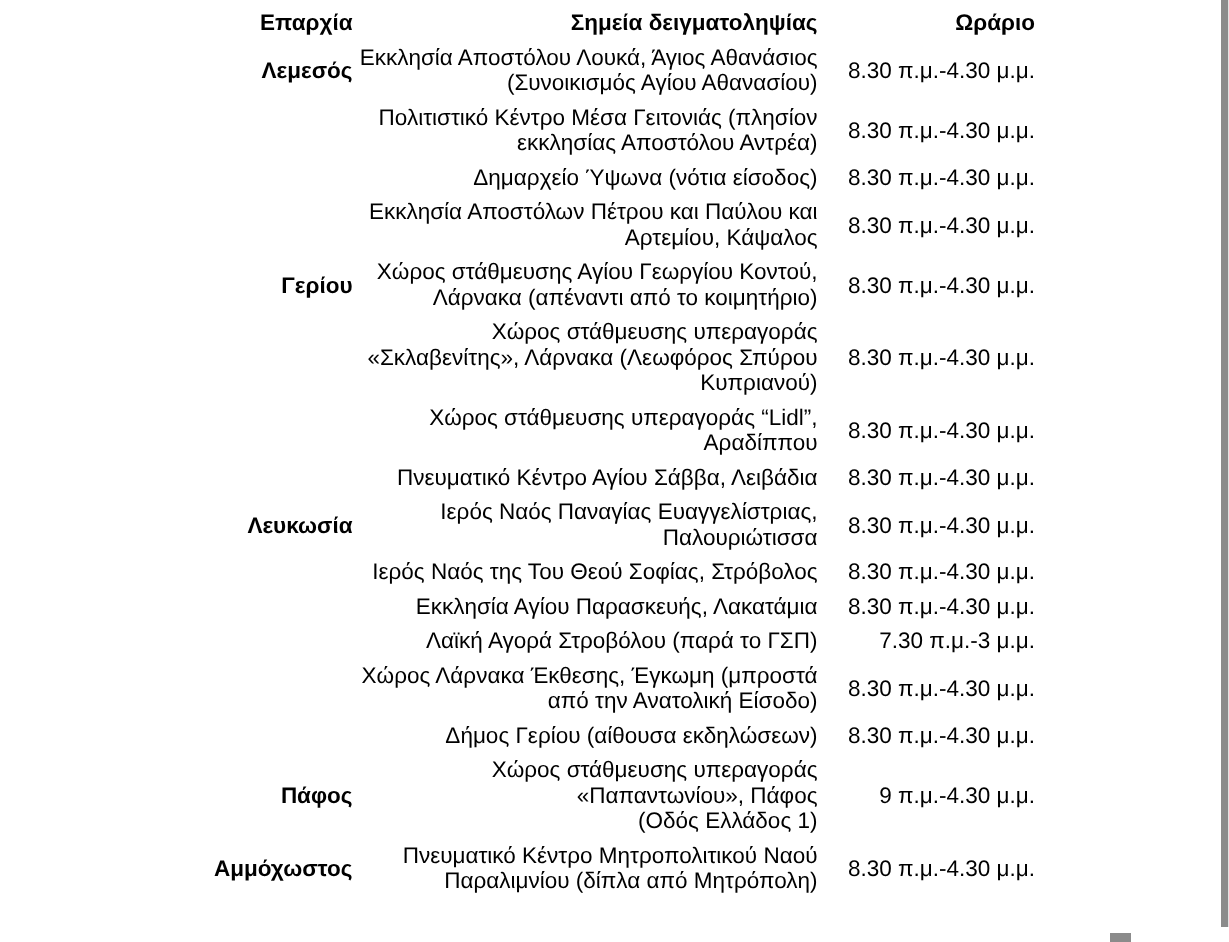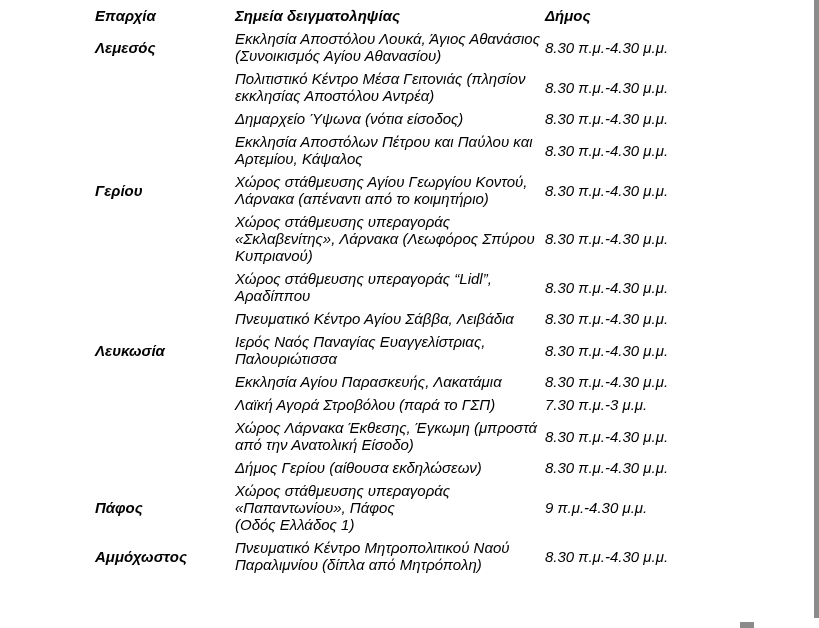--- a/index.html
+++ b/index.html
@@ -19,24 +19,23 @@
     border-collapse: collapse;
     table-layout: fixed;
     margin: 4px 0 0 95px;
   }
   col.c-province { width: 140px; }
   col.c-site     { width: 310px; }
   col.c-hours    { width: 145px; }
   th, td {
     font-size: 15px;
     line-height: 17px;
-    text-align: left;
+    text-align: right;
     vertical-align: middle;
     padding: 3px 0;
-    font-style: italic;
   }
   th {
     font-weight: bold;
   }
   td.province-cell {
     font-weight: bold;
   }
   td.site-cell {
     white-space: pre-line;
   }
@@ -66,21 +65,21 @@
 <table class="sampling-table">
   <colgroup>
     <col class="c-province">
     <col class="c-site">
     <col class="c-hours">
   </colgroup>
   <thead>
     <tr>
       <th>Επαρχία</th>
       <th>Σημεία δειγματοληψίας</th>
-      <th>Δήμος</th>
+      <th>Ωράριο</th>
     </tr>
   </thead>
   <tbody>
 
       <tr>
         <td class="province-cell">Λεμεσός</td>
         <td class="site-cell">Εκκλησία Αποστόλου Λουκά, Άγιος Αθανάσιος
 (Συνοικισμός Αγίου Αθανασίου)</td>
         <td class="hours-cell">8.30 π.μ.-4.30 μ.μ.</td>
       </tr>
@@ -134,20 +133,25 @@
         <td class="hours-cell">8.30 π.μ.-4.30 μ.μ.</td>
       </tr>
 
       <tr>
         <td class="province-cell">Λευκωσία</td>
         <td class="site-cell">Ιερός Ναός Παναγίας Ευαγγελίστριας,
 Παλουριώτισσα</td>
         <td class="hours-cell">8.30 π.μ.-4.30 μ.μ.</td>
       </tr>
 
+      <tr>
+        <td class="province-cell"></td>
+        <td class="site-cell">Ιερός Ναός της Του Θεού Σοφίας, Στρόβολος</td>
+        <td class="hours-cell">8.30 π.μ.-4.30 μ.μ.</td>
+      </tr>
 
       <tr>
         <td class="province-cell"></td>
         <td class="site-cell">Εκκλησία Αγίου Παρασκευής, Λακατάμια</td>
         <td class="hours-cell">8.30 π.μ.-4.30 μ.μ.</td>
       </tr>
 
       <tr>
         <td class="province-cell"></td>
         <td class="site-cell">Λαϊκή Αγορά Στροβόλου (παρά το ΓΣΠ)</td>

